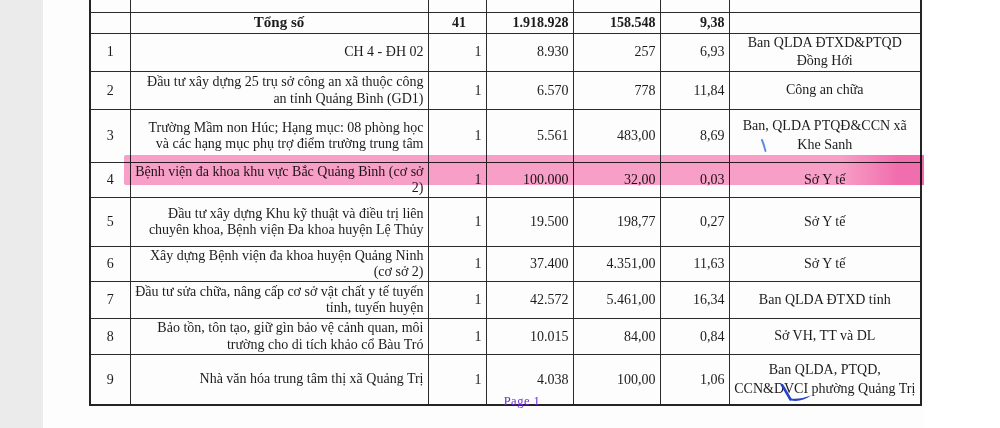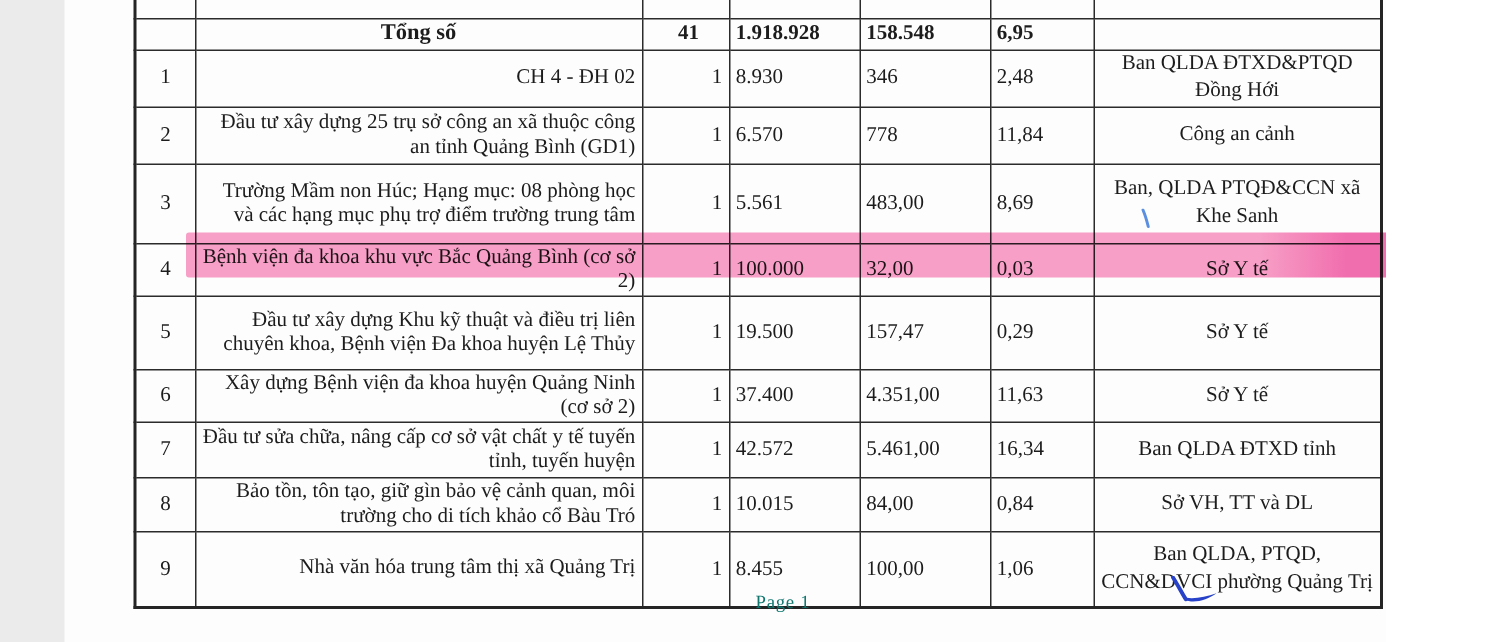--- a/index.html
+++ b/index.html
@@ -35,38 +35,38 @@
   tbody tr:nth-child(6){height:35px;}
   tbody tr:nth-child(7){height:49px;}
   tbody tr:nth-child(8){height:35px;}
   tbody tr:nth-child(9){height:37px;}
   tbody tr:nth-child(10){height:36px;}
   tbody tr:nth-child(11){height:50px;}
 
   td.c-no{text-align:center;font-size:14px;}
   td.c-name{padding:1px 6px;line-height:1.18;font-size:13.5px;text-align:right;}
   td.c-cnt{text-align:right;padding-right:3px;}
-  td.c-a1,td.c-a2,td.c-pct{padding-right:6px;}
+  td.c-a1,td.c-a2,td.c-pct{text-align:right;padding-right:6px;}
   td.c-ag{text-align:center;font-size:13.5px;line-height:1.35;padding:0 8px;}
   tr.r-head td{font-weight:bold;}
   tr.r-head td.c-name{text-align:center;font-size:15px;}
   tr.r-head td.c-cnt{text-align:center;padding-right:0;}
 
   .highlight{
     position:absolute;left:124px;top:155px;width:814px;height:30px;
     background:linear-gradient(90deg,#f9a0c8 0%,#f9a0c8 88%,#f36fb0 95%,#f36fb0 100%);
     border-radius:2px 5px 5px 2px;
     mix-blend-mode:multiply;
     pointer-events:none;
   }
   .pen-tick{position:absolute;left:758px;top:139px;}
   .pen-cursor{position:absolute;left:777px;top:384px;}
   .page-footer{
     position:absolute;left:472px;top:394px;width:100px;
-    text-align:center;font-size:12.5px;color:#0f766e;letter-spacing:0.5px;
+    text-align:center;font-size:12.5px;color:#6d28d9;letter-spacing:0.5px;
   }
 </style>
 </head>
 <body>
 
 <div class="stage">
 
   <div class="strip left"></div>
   <div class="strip right"></div>
 
@@ -89,40 +89,40 @@
         <td class="c-a2"></td>
         <td class="c-pct"></td>
         <td class="c-ag"></td>
       </tr>
       <tr class="r-head">
         <td class="c-no"></td>
         <td class="c-name">Tổng số</td>
         <td class="c-cnt">41</td>
         <td class="c-a1">1.918.928</td>
         <td class="c-a2">158.548</td>
-        <td class="c-pct">6,95</td>
+        <td class="c-pct">9,38</td>
         <td class="c-ag"></td>
       </tr>
     <tr>
       <td class="c-no">1</td>
       <td class="c-name">CH 4 - ĐH 02</td>
       <td class="c-cnt">1</td>
       <td class="c-a1">8.930</td>
-      <td class="c-a2">346</td>
-      <td class="c-pct">2,48</td>
+      <td class="c-a2">257</td>
+      <td class="c-pct">6,93</td>
       <td class="c-ag">Ban QLDA ĐTXD&amp;PTQD Đồng Hới</td>
     </tr>
         <tr>
       <td class="c-no">2</td>
       <td class="c-name">Đầu tư xây dựng 25 trụ sở công an xã thuộc công an tỉnh Quảng Bình (GD1)</td>
       <td class="c-cnt">1</td>
       <td class="c-a1">6.570</td>
       <td class="c-a2">778</td>
       <td class="c-pct">11,84</td>
-      <td class="c-ag">Công an cảnh</td>
+      <td class="c-ag">Công an chữa</td>
     </tr>
         <tr>
       <td class="c-no">3</td>
       <td class="c-name">Trường Mầm non Húc; Hạng mục: 08 phòng học và các hạng mục phụ trợ điểm trường trung tâm</td>
       <td class="c-cnt">1</td>
       <td class="c-a1">5.561</td>
       <td class="c-a2">483,00</td>
       <td class="c-pct">8,69</td>
       <td class="c-ag">Ban, QLDA PTQĐ&amp;CCN xã Khe Sanh</td>
     </tr>
@@ -133,22 +133,22 @@
       <td class="c-a1">100.000</td>
       <td class="c-a2">32,00</td>
       <td class="c-pct">0,03</td>
       <td class="c-ag">Sở Y tế</td>
     </tr>
         <tr>
       <td class="c-no">5</td>
       <td class="c-name">Đầu tư xây dựng Khu kỹ thuật và điều trị liên chuyên khoa, Bệnh viện Đa khoa huyện Lệ Thủy</td>
       <td class="c-cnt">1</td>
       <td class="c-a1">19.500</td>
-      <td class="c-a2">157,47</td>
-      <td class="c-pct">0,29</td>
+      <td class="c-a2">198,77</td>
+      <td class="c-pct">0,27</td>
       <td class="c-ag">Sở Y tế</td>
     </tr>
         <tr>
       <td class="c-no">6</td>
       <td class="c-name">Xây dựng Bệnh viện đa khoa huyện Quảng Ninh (cơ sở 2)</td>
       <td class="c-cnt">1</td>
       <td class="c-a1">37.400</td>
       <td class="c-a2">4.351,00</td>
       <td class="c-pct">11,63</td>
       <td class="c-ag">Sở Y tế</td>
@@ -168,21 +168,21 @@
       <td class="c-cnt">1</td>
       <td class="c-a1">10.015</td>
       <td class="c-a2">84,00</td>
       <td class="c-pct">0,84</td>
       <td class="c-ag">Sở VH, TT và DL</td>
     </tr>
         <tr>
       <td class="c-no">9</td>
       <td class="c-name">Nhà văn hóa trung tâm thị xã Quảng Trị</td>
       <td class="c-cnt">1</td>
-      <td class="c-a1">8.455</td>
+      <td class="c-a1">4.038</td>
       <td class="c-a2">100,00</td>
       <td class="c-pct">1,06</td>
       <td class="c-ag">Ban QLDA, PTQD, CCN&amp;DVCI phường Quảng Trị</td>
     </tr>
       </tbody>
   </table>
 
   <div class="highlight"></div>
 
   <svg class="pen-tick" width="12" height="16" viewBox="0 0 12 16">

